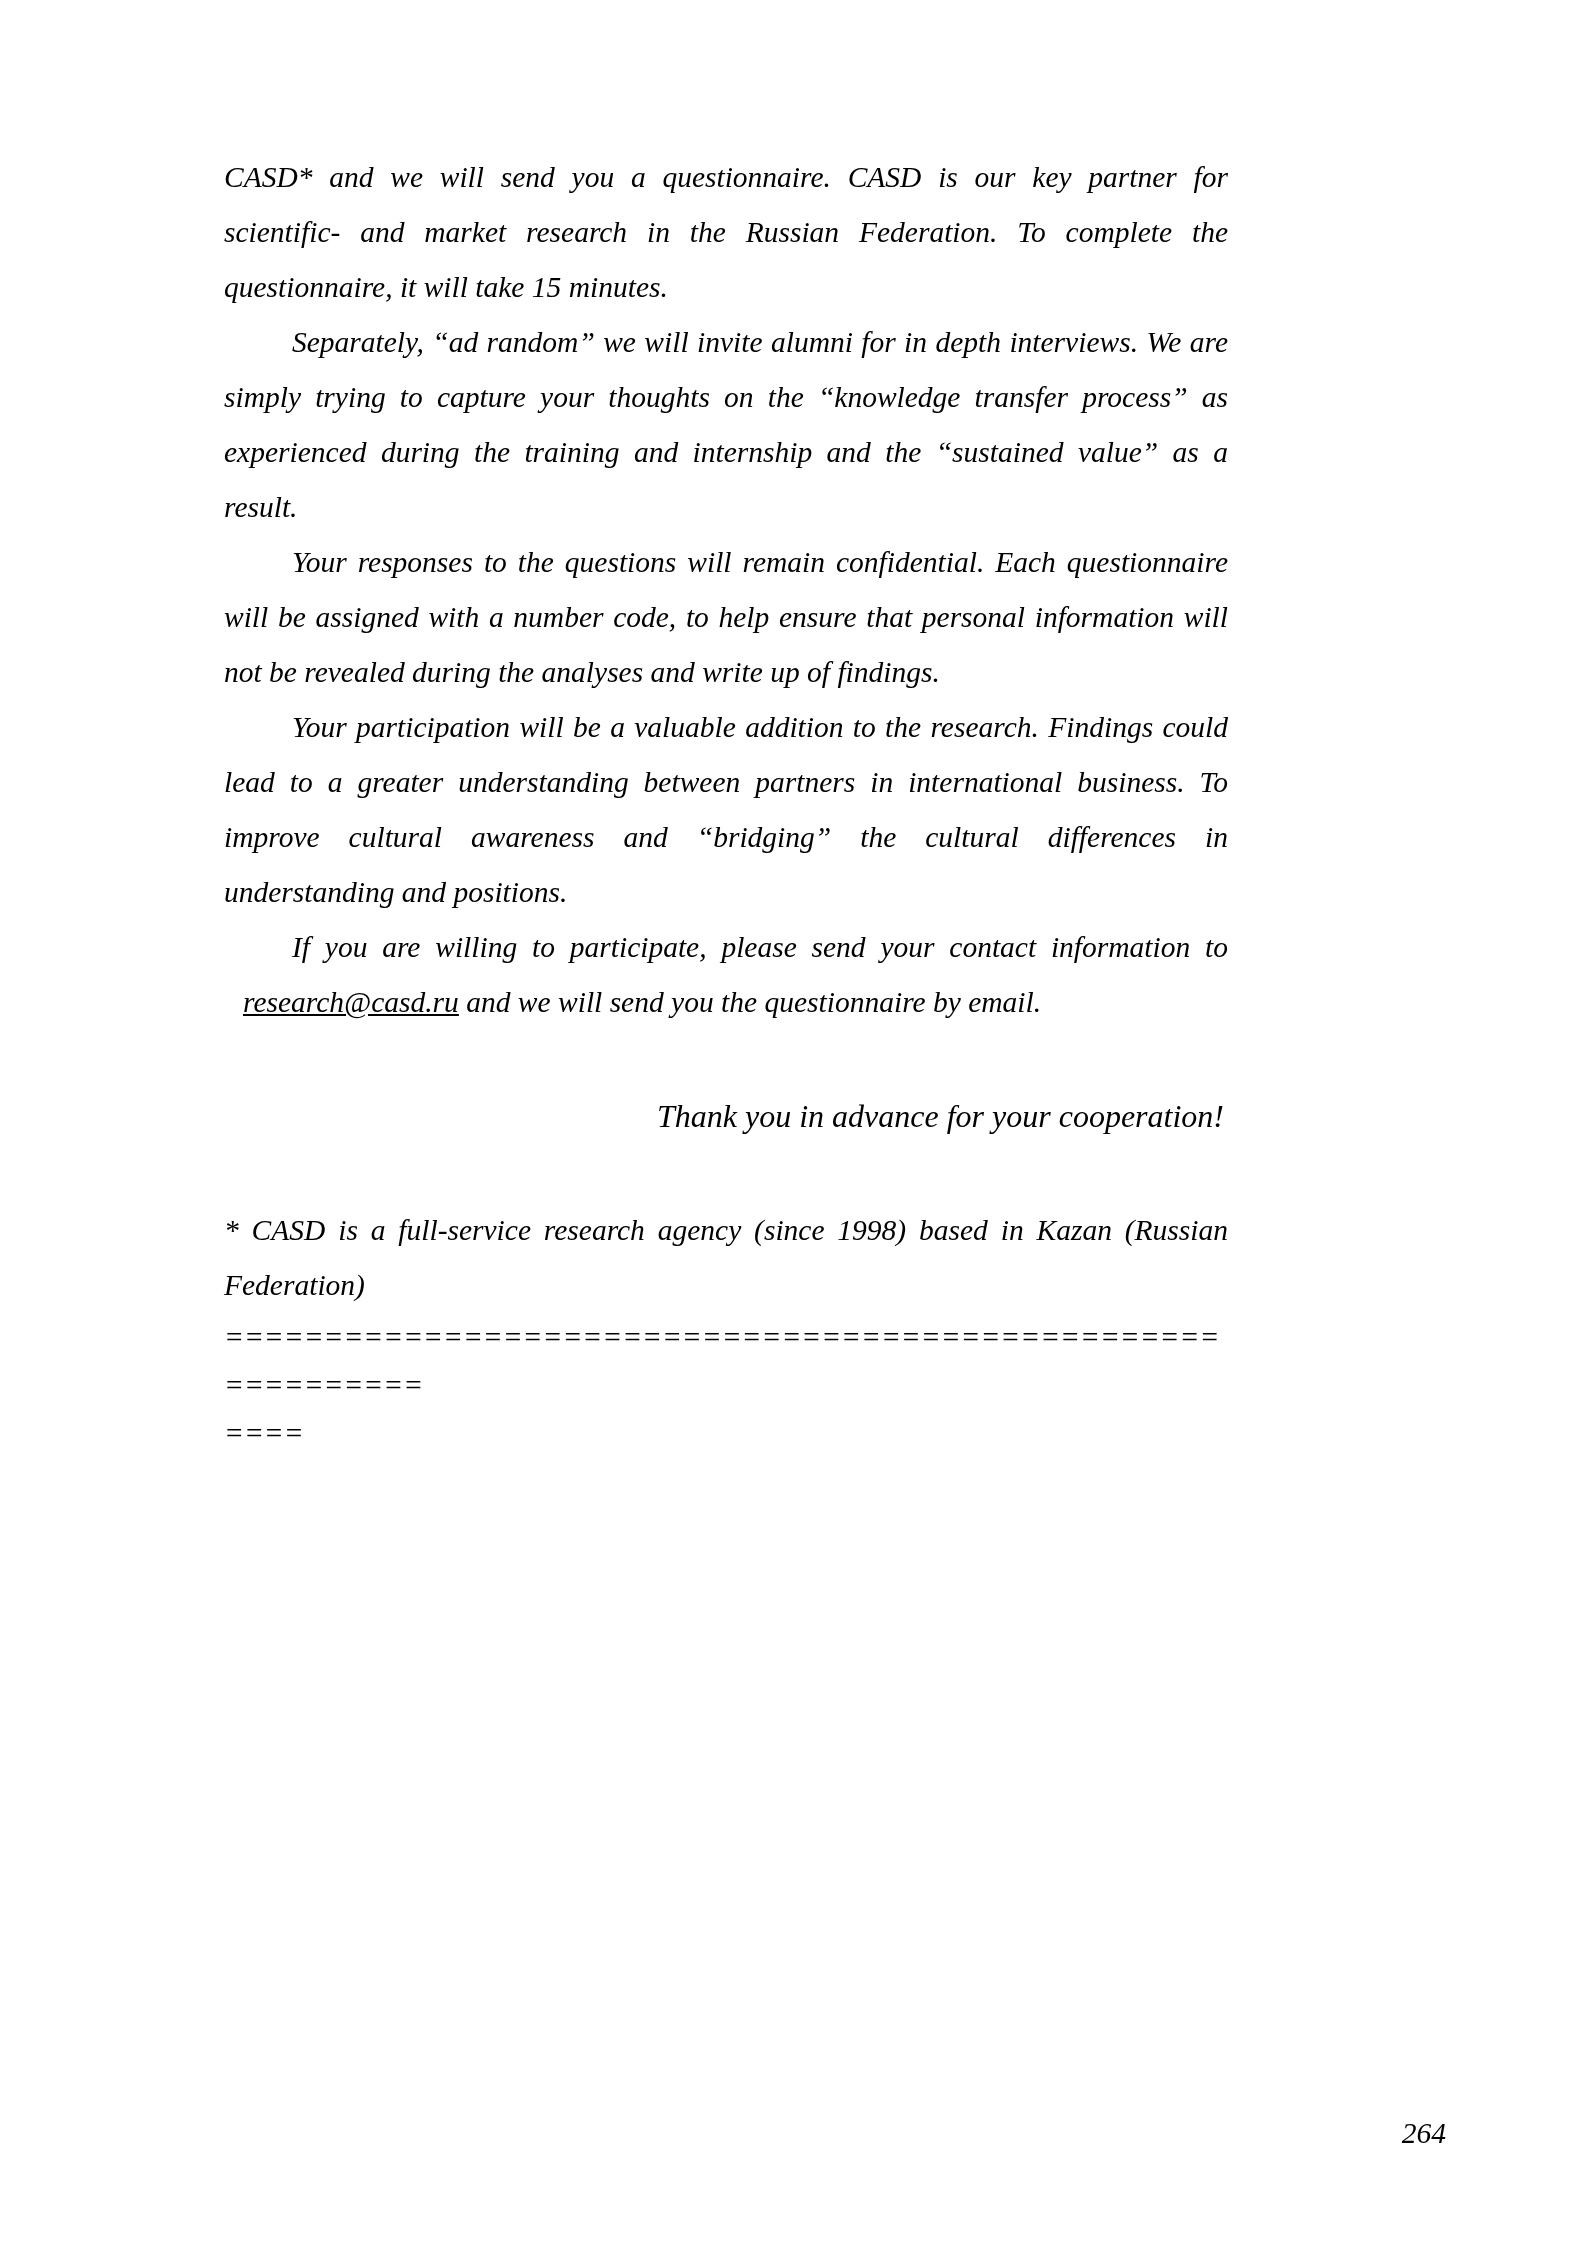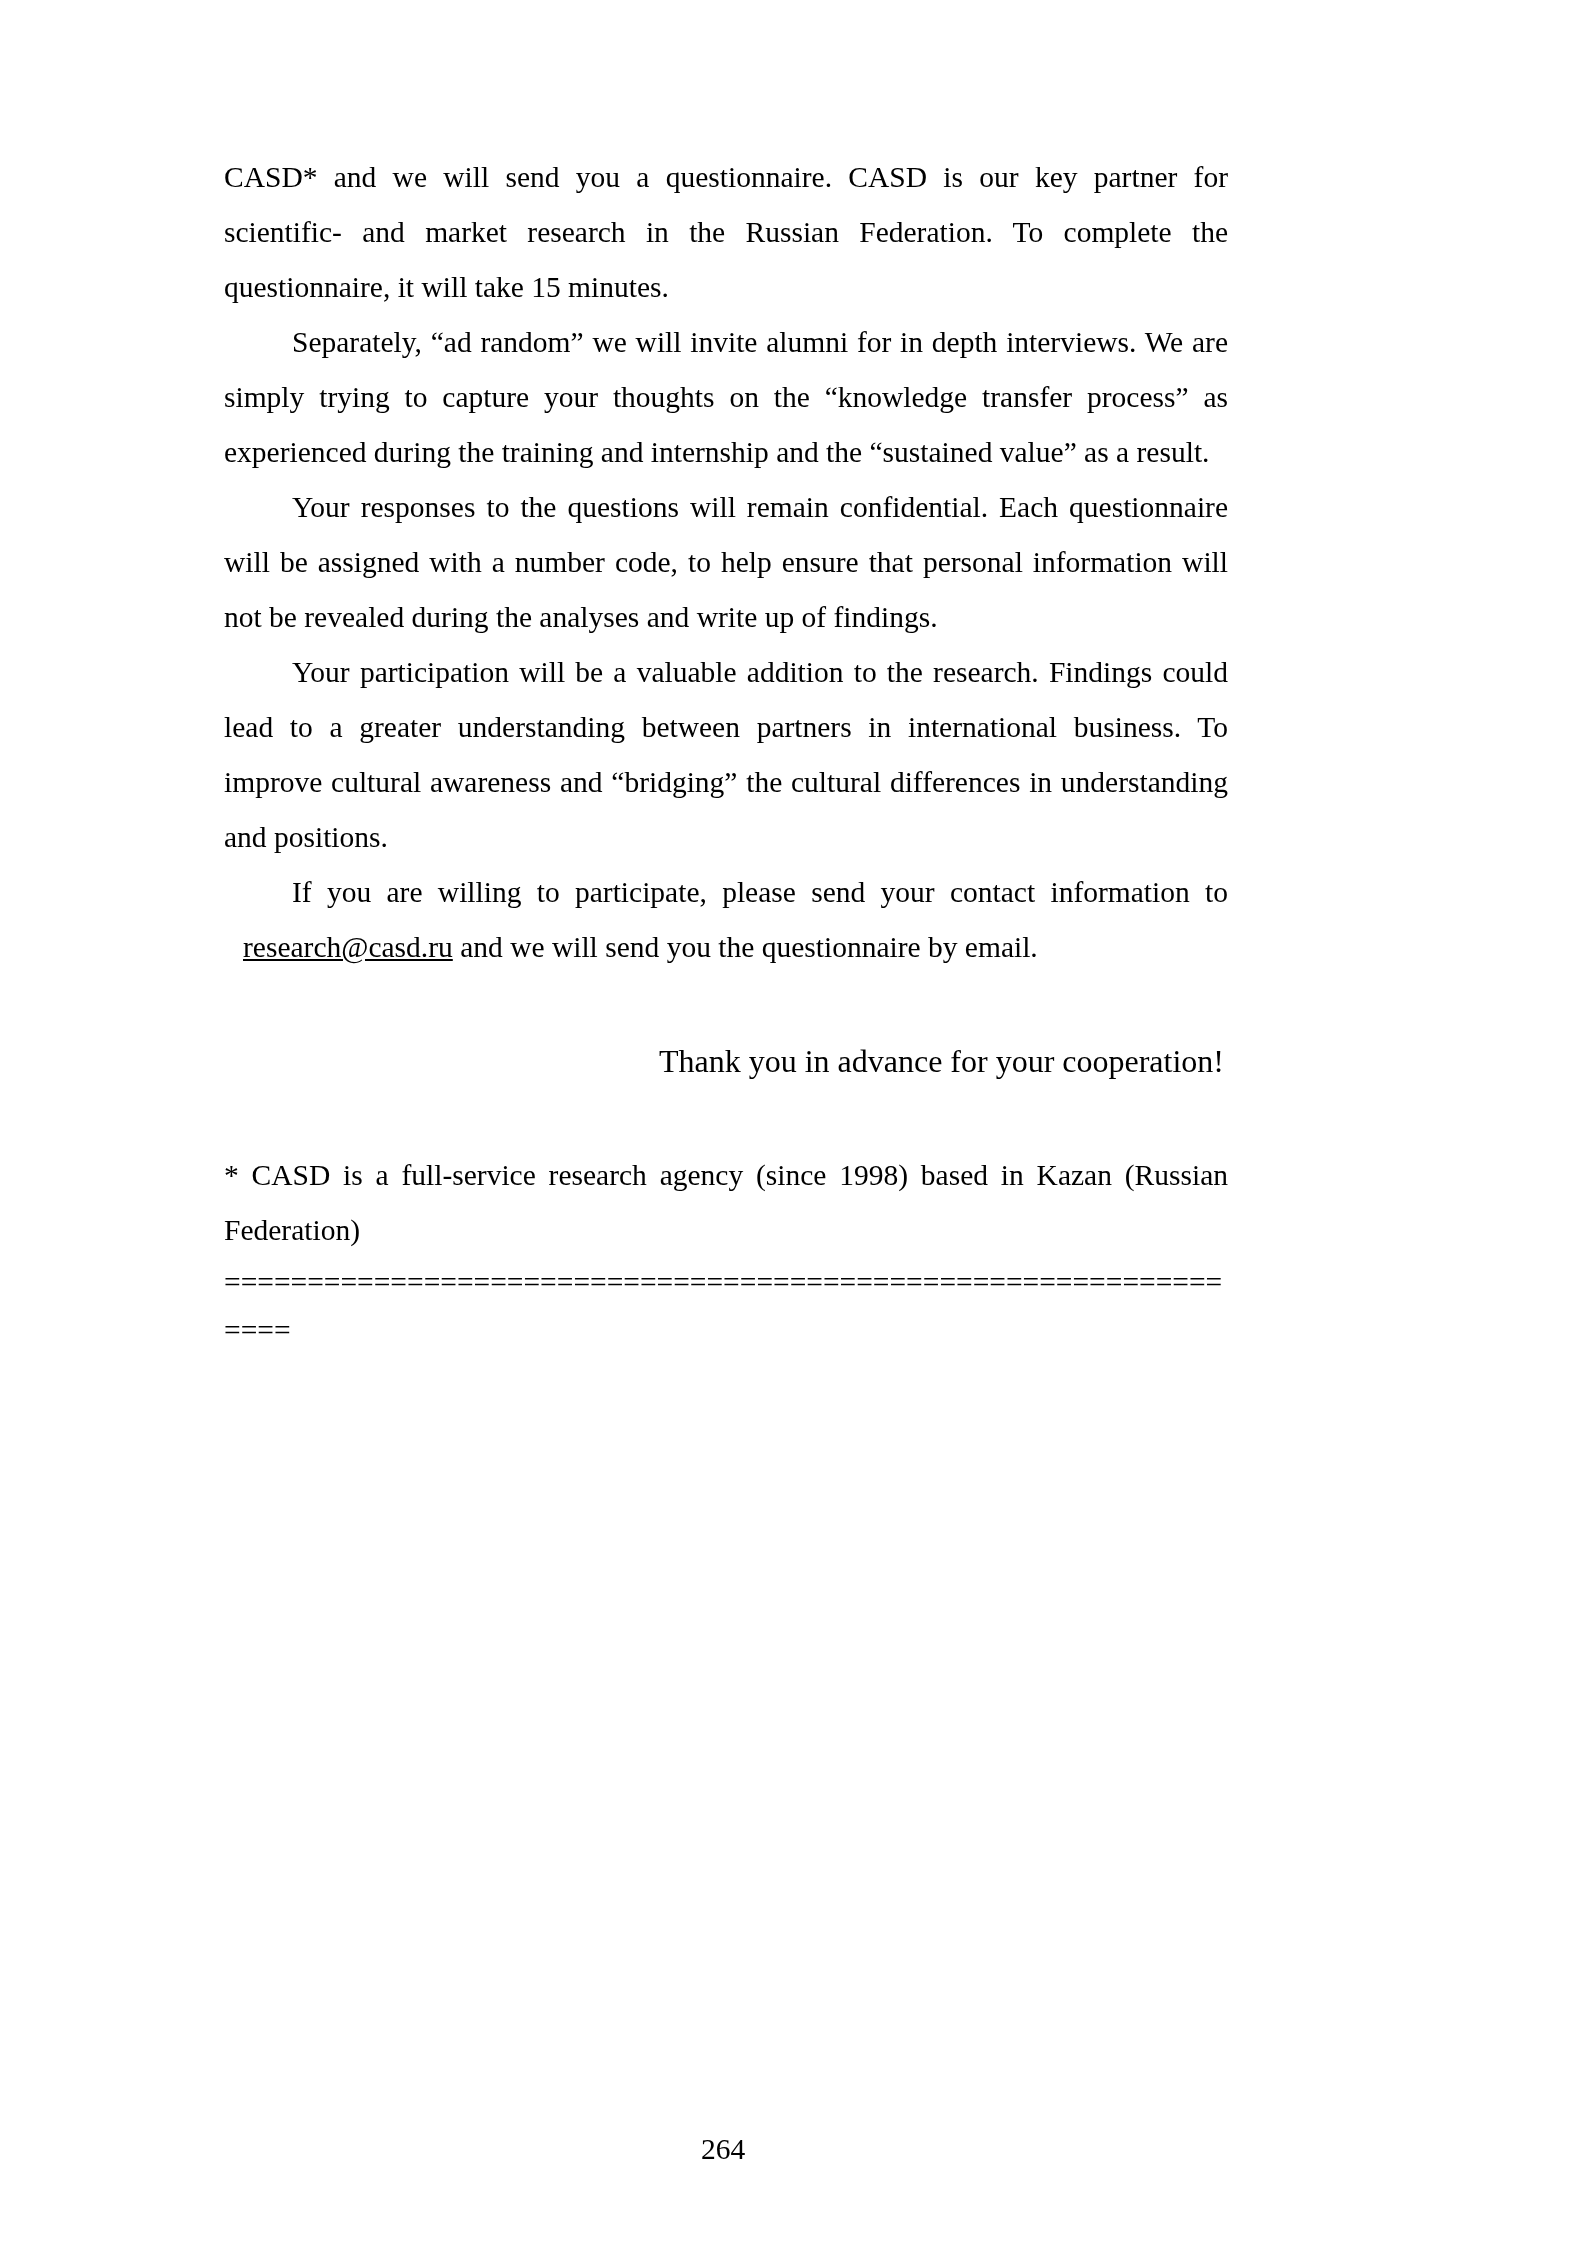--- a/index.html
+++ b/index.html
@@ -14,20 +14,21 @@
     color: #000000;
     position: relative;
     overflow: hidden;
   }
   .page {
     position: relative;
     width: 1446px;
     height: 2250px;
     box-sizing: border-box;
     padding: 150px 218px 0 224px;
+    font-style: italic;
   }
   .para {
     font-size: 29.5px;
     line-height: 55px;
     text-align: justify;
     text-justify: inter-word;
     margin: 0 0 0 0;
     hyphens: none;
   }
   .para.indent {
@@ -51,22 +52,22 @@
     text-align: left;
     margin: 0;
     letter-spacing: 0px;
     word-break: break-all;
     white-space: pre-wrap;
   }
   .page-number {
     position: absolute;
     left: 0;
     right: 0;
-    bottom: 84px;
-    text-align: center;
+    bottom: 100px;
+    text-align: right;
     font-size: 29.5px;
     line-height: 34px;
   }
 </style>
 </head>
 <body>
 
 <div class="page">
 
   <p class="para">CASD* and we will send you a questionnaire. CASD is our key partner for scientific- and market research in the Russian Federation. To complete the questionnaire, it will take 15 minutes.</p>

